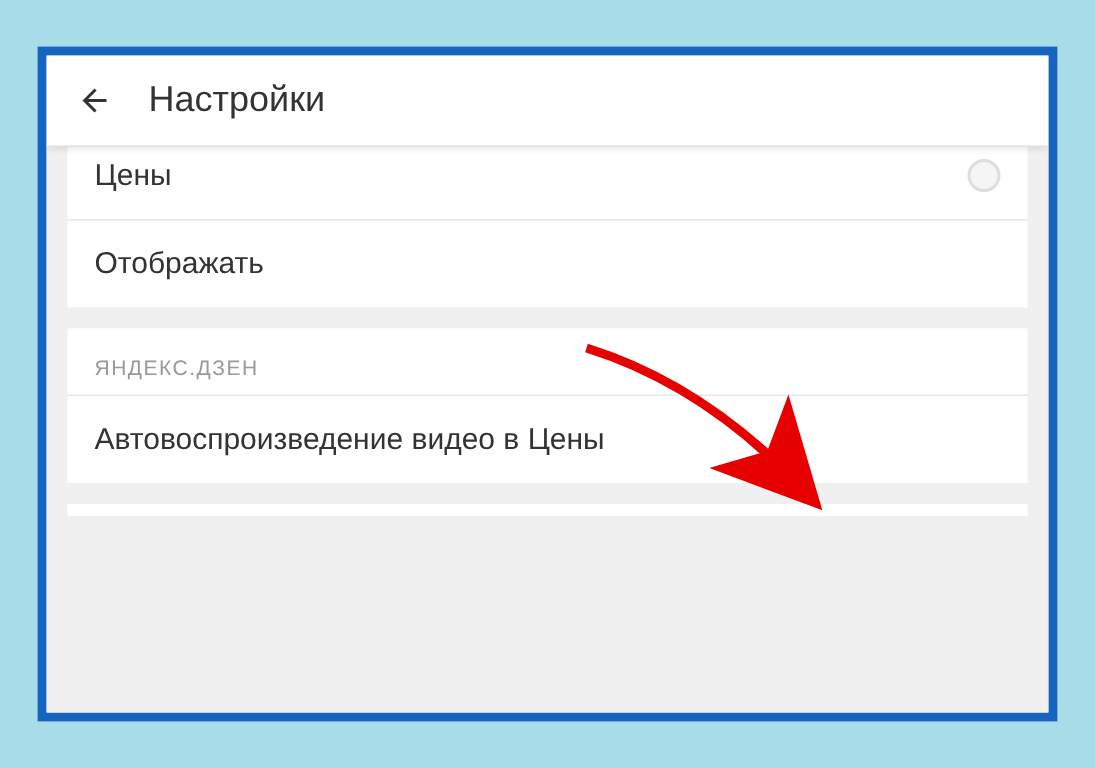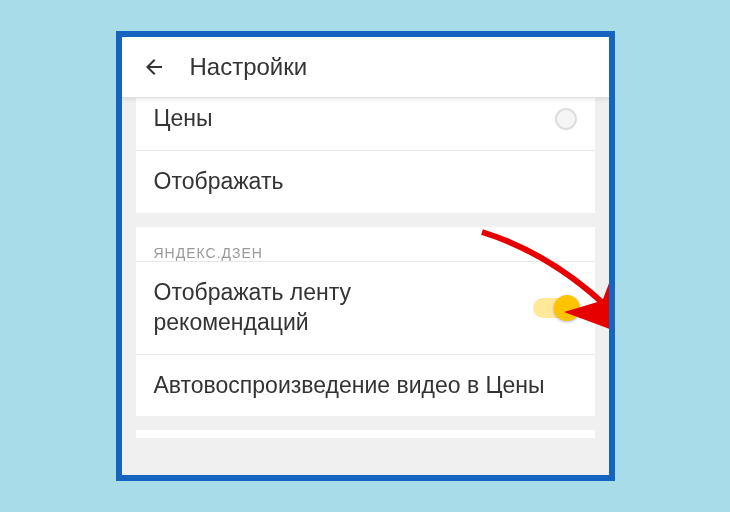--- a/index.html
+++ b/index.html
@@ -6,21 +6,21 @@
     body {
       background: #a8dce8;
       width: 730px;
       height: 512px;
       display: flex;
       align-items: center;
       justify-content: center;
       font-family: 'Comic Sans MS', cursive, sans-serif;
     }
     .frame {
-      width: 499px;
+      width: 680px;
       height: 450px;
       background: #fff;
       border: 6px solid #1565c0;
       position: relative;
       overflow: hidden;
     }
     .header {
       display: flex;
       align-items: center;
       padding: 16px 20px;
@@ -56,27 +56,27 @@
     .row {
       padding: 16px 18px;
       border-bottom: 1px solid #e8e8e8;
       display: flex;
       align-items: center;
       justify-content: space-between;
       min-height: 54px;
     }
     .row:last-child { border-bottom: none; }
     .row-label {
-      font-size: 23px;
+      font-size: 20px;
       color: #333;
       line-height: 1.3;
     }
     .row-label.partial { padding-top: 0; }
     .section-header {
-      padding: 18px 18px 0 18px;
+      padding: 18px 18px 10px 18px;
       font-size: 14px;
       color: #999;
       letter-spacing: 1px;
       text-transform: uppercase;
       border-bottom: 1px solid #e8e8e8;
     }
     .toggle {
       width: 44px;
       height: 20px;
       background: #ffe89a;
@@ -136,26 +136,20 @@
         <span class="faded-toggle"></span>
       </div>
       <div class="row">
         <span class="row-label">Отображать</span>
       </div>
     </div>
 
     <div class="section">
       <div class="section-header">ЯНДЕКС.ДЗЕН</div>
       <div class="row">
-        <span class="row-label" style="max-width:320px;">Отображать ленту рекомендаций</span>
-        <div class="toggle">
-          <div class="toggle-knob"></div>
-        </div>
-      </div>
-      <div class="row">
         <span class="row-label">Автовоспроизведение видео в Цены</span>
       </div>
     </div>
 
     <div class="bottom-peek"></div>
   </div>
 
   <svg class="arrow-annotation" viewBox="0 0 220 150">
     <defs>
       <marker id="arrowhead" markerWidth="12" markerHeight="12" refX="9" refY="6" orient="auto">

